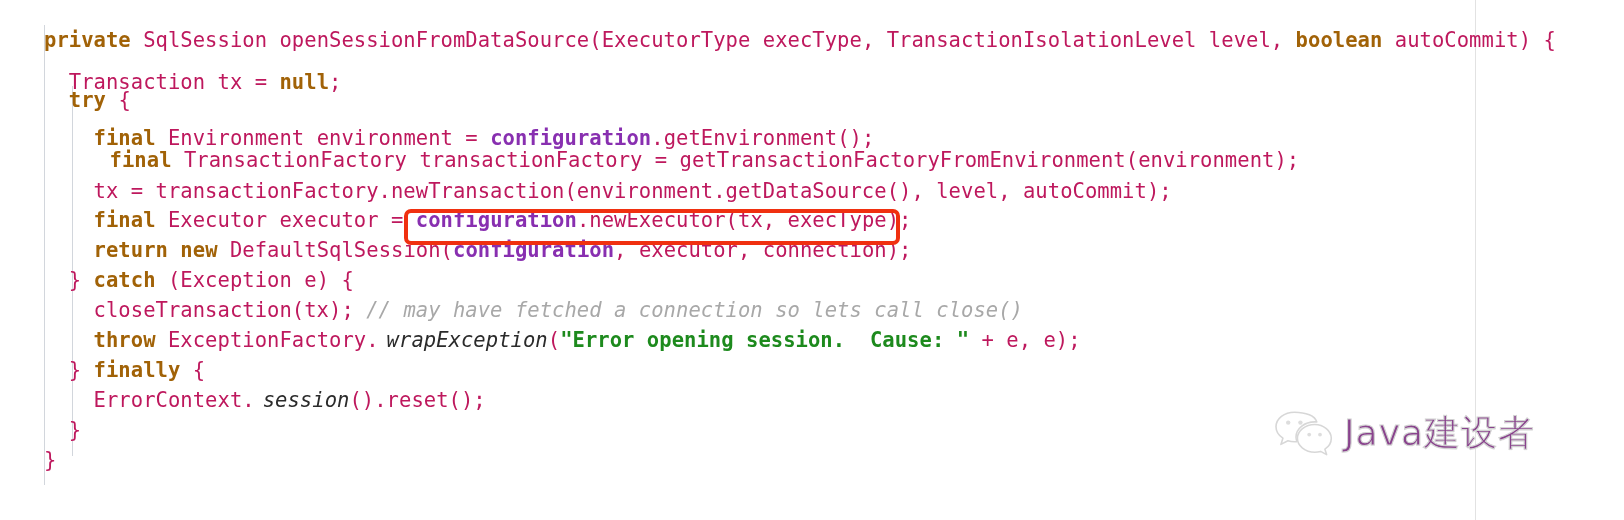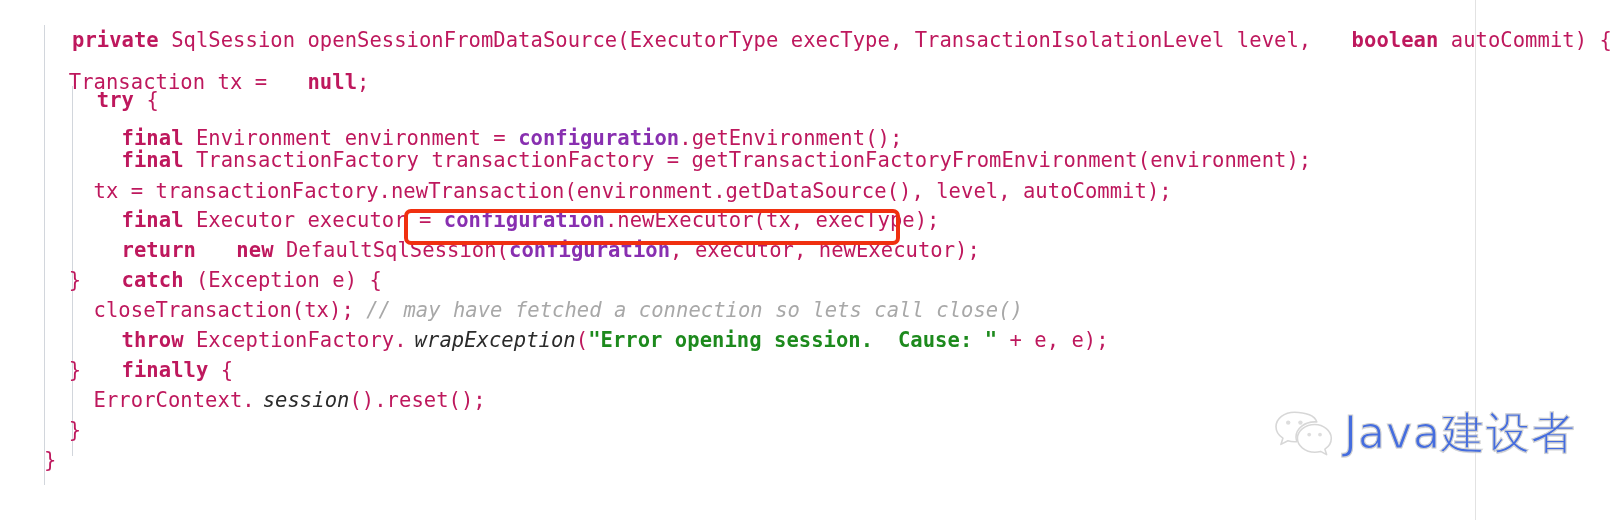--- a/index.html
+++ b/index.html
@@ -37,21 +37,21 @@
     height: 30px;
     line-height: 30px;
     white-space: pre;
     font-family: "DejaVu Sans Mono", "Liberation Mono", monospace;
     font-size: 20.5px;
     letter-spacing: 0.05px;
     color: #2b2b2b;
   }
 
   
-  .kw      { color: #be185d; font-weight: bold; padding-left: 28px; }
+  .kw      { color: #a16207; font-weight: bold; }
   .field   { color: #882fb0; font-weight: bold; }
   .str     { color: #1d8a1d; font-weight: bold; }
   .cmt     { color: #a8a8a8; font-style: italic; }
   .ital    { font-style: italic; margin-left: 8px; }
   .plain   { color: #be185d; }
 
   
   .guide {
     position: absolute;
     width: 1px;
@@ -82,23 +82,23 @@
     position: absolute;
     display: flex;
     align-items: center;
     gap: 10px;
     opacity: 0.82;
     pointer-events: none;
   }
   .watermark svg { display: block; }
   .watermark-text {
     font-family: "DejaVu Sans", "Liberation Sans", sans-serif;
-    font-size: 44px;
+    font-size: 36px;
     line-height: 1;
-    color: #1d4ed8;
+    color: #701a75;
     -webkit-text-stroke: 1.1px #c9c9c9;
     text-shadow: 0 1px 0 #e8e8e8;
     letter-spacing: 1px;
     white-space: pre;
   }
 </style>
 </head>
 <body>
 
 <div id="screenshot">
@@ -110,24 +110,24 @@
         <div class="guide" style="left: 72px; top: 86px; height: 370px;"></div>
       </div>
 
     <div class="ruler" id="ruler" style="left: 1475px;"></div>
 
     <div id="lines">
         <div class="code-line" style="top: 25px;"><span class="kw">private</span><span class="plain"> SqlSession openSessionFromDataSource(ExecutorType execType, TransactionIsolationLevel level, </span><span class="kw">boolean</span><span class="plain"> autoCommit) {</span></div>
         <div class="code-line" style="top: 67px;"><span class="plain">  Transaction tx = </span><span class="kw">null</span><span class="plain">;</span></div>
         <div class="code-line" style="top: 85px;"><span class="plain">  </span><span class="kw">try</span><span class="plain"> {</span></div>
         <div class="code-line" style="top: 115px; margin-top: 8px;"><span class="plain">    </span><span class="kw">final</span><span class="plain"> Environment environment = </span><span class="field">configuration</span><span class="plain">.getEnvironment();</span></div>
-        <div class="code-line" style="top: 145px;"><span class="plain">    </span><span class="kw">final</span><span class="plain"> TransactionFactory transactionFactory = getTransactionFactoryFromEnvironment(environment);</span></div>
+        <div class="code-line" style="top: 145px; margin-left: 16px;"><span class="plain">    </span><span class="kw">final</span><span class="plain"> TransactionFactory transactionFactory = getTransactionFactoryFromEnvironment(environment);</span></div>
         <div class="code-line" style="top: 176px;"><span class="plain">    tx = transactionFactory.newTransaction(environment.getDataSource(), level, autoCommit);</span></div>
         <div class="code-line" style="top: 205px;"><span class="plain">    </span><span class="kw">final</span><span class="plain"> Executor executor = </span><span class="field">configuration</span><span class="plain">.newExecutor(tx, execType);</span></div>
-        <div class="code-line" style="top: 235px;"><span class="plain">    </span><span class="kw">return</span><span class="plain"> </span><span class="kw">new</span><span class="plain"> DefaultSqlSession(</span><span class="field">configuration</span><span class="plain">, executor, newExecutor);</span></div>
+        <div class="code-line" style="top: 235px;"><span class="plain">    </span><span class="kw">return</span><span class="plain"> </span><span class="kw">new</span><span class="plain"> DefaultSqlSession(</span><span class="field">configuration</span><span class="plain">, executor, connection);</span></div>
         <div class="code-line" style="top: 265px;"><span class="plain">  } </span><span class="kw">catch</span><span class="plain"> (Exception e) {</span></div>
         <div class="code-line" style="top: 295px;"><span class="plain">    closeTransaction(tx); </span><span class="cmt">// may have fetched a connection so lets call close()</span></div>
         <div class="code-line" style="top: 325px;"><span class="plain">    </span><span class="kw">throw</span><span class="plain"> ExceptionFactory.</span><span class="ital">wrapException</span><span class="plain">(</span><span class="str">"Error opening session.  Cause: "</span><span class="plain"> + e, e);</span></div>
         <div class="code-line" style="top: 355px;"><span class="plain">  } </span><span class="kw">finally</span><span class="plain"> {</span></div>
         <div class="code-line" style="top: 385px;"><span class="plain">    ErrorContext.</span><span class="ital">session</span><span class="plain">().reset();</span></div>
         <div class="code-line" style="top: 415px;"><span class="plain">  }</span></div>
         <div class="code-line" style="top: 445px;"><span class="plain">}</span></div>
       </div>
 
     <div class="highlight-box" id="hlbox" style="left: 404px; top: 209px; width: 496px; height: 36px; border-color: rgb(240, 48, 16);"></div>

